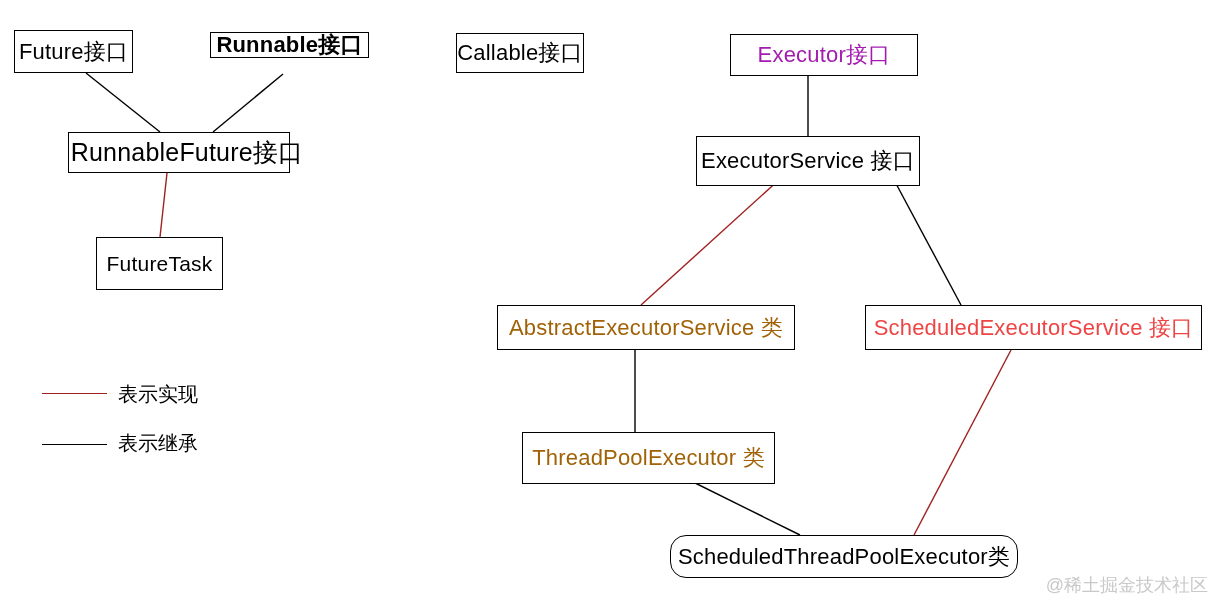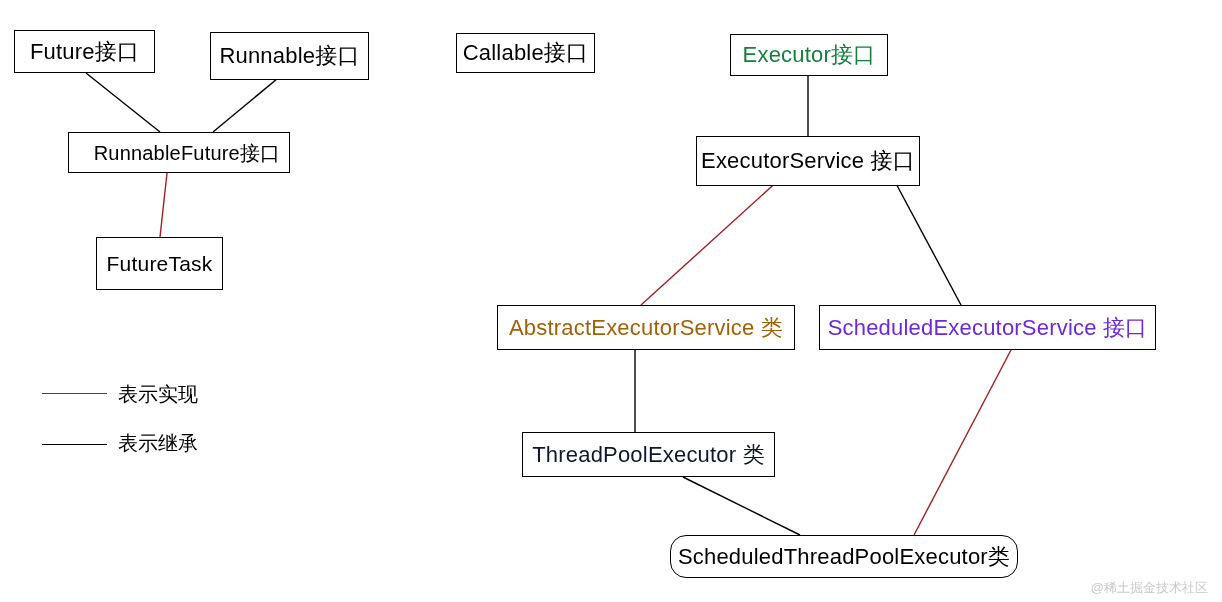--- a/index.html
+++ b/index.html
@@ -48,21 +48,21 @@
     position: absolute;
     height: 0;
     border-top-width: 1.5px;
     border-top-style: solid;
   }
   #watermark {
     position: absolute;
     right: 14px;
     bottom: 8px;
     color: #c9c9c9;
-    font-size: 13px;
+    font-size: 18px;
     white-space: nowrap;
     line-height: 1;
     margin-top: 45px;
   }
 </style>
 </head>
 <body>
 
 <div id="canvas">
 
@@ -72,30 +72,30 @@
       <line x1="167" y1="173" x2="160" y2="237" stroke="#a02020" stroke-width="1.4"></line>
       <line x1="808" y1="76" x2="808" y2="136" stroke="#000000" stroke-width="1.4"></line>
       <line x1="781" y1="178" x2="641" y2="305" stroke="#a02020" stroke-width="1.4"></line>
       <line x1="893" y1="178" x2="961" y2="305" stroke="#000000" stroke-width="1.4"></line>
       <line x1="635" y1="350" x2="635" y2="432" stroke="#000000" stroke-width="1.4"></line>
       <line x1="683" y1="477" x2="800" y2="535" stroke="#000000" stroke-width="1.4"></line>
       <line x1="1011" y1="350" x2="914" y2="535" stroke="#a02020" stroke-width="1.4"></line>
     </svg>
 
   <div id="nodes">
-      <div class="node" style="left: 14px; top: 30px; width: 141px; height: 43px; font-size: 22px; border-color: rgb(0, 0, 0); color: rgb(0, 0, 0);">Future接口</div>
-      <div class="node" style="left: 210px; top: 32px; width: 159px; height: 48px; font-size: 22px; border-color: rgb(0, 0, 0); color: rgb(0, 0, 0);">Runnable接口</div>
-      <div class="node" style="left: 68px; top: 132px; width: 222px; height: 41px; font-size: 20px; border-color: rgb(0, 0, 0); color: rgb(0, 0, 0); padding-left: 16px;">RunnableFuture接口</div>
+      <div class="node" style="left: 14px; top: 30px; width: 119px; height: 43px; font-size: 22px; border-color: rgb(0, 0, 0); color: rgb(0, 0, 0);">Future接口</div>
+      <div class="node" style="left: 210px; top: 32px; width: 159px; height: 26px; font-size: 22px; border-color: rgb(0, 0, 0); color: rgb(0, 0, 0); font-weight: bold;">Runnable接口</div>
+      <div class="node" style="left: 68px; top: 132px; width: 222px; height: 41px; font-size: 25px; border-color: rgb(0, 0, 0); color: rgb(0, 0, 0); padding-left: 16px;">RunnableFuture接口</div>
       <div class="node" style="left: 96px; top: 237px; width: 127px; height: 53px; font-size: 21px; border-color: rgb(0, 0, 0); color: rgb(0, 0, 0);">FutureTask</div>
-      <div class="node" style="left: 456px; top: 33px; width: 139px; height: 40px; font-size: 22px; border-color: rgb(0, 0, 0); color: rgb(0, 0, 0);">Callable接口</div>
-      <div class="node" style="left: 730px; top: 34px; width: 158px; height: 42px; font-size: 22px; border-color: rgb(0, 0, 0); color: #15803d;">Executor接口</div>
+      <div class="node" style="left: 456px; top: 33px; width: 128px; height: 40px; font-size: 22px; border-color: rgb(0, 0, 0); color: rgb(0, 0, 0);">Callable接口</div>
+      <div class="node" style="left: 730px; top: 34px; width: 188px; height: 42px; font-size: 22px; border-color: rgb(0, 0, 0); color: #a21caf;">Executor接口</div>
       <div class="node" style="left: 696px; top: 136px; width: 224px; height: 50px; font-size: 22px; border-color: rgb(0, 0, 0); color: rgb(0, 0, 0);">ExecutorService 接口</div>
       <div class="node" style="left: 497px; top: 305px; width: 298px; height: 45px; font-size: 22px; border-color: rgb(0, 0, 0); color: #a16207;">AbstractExecutorService 类</div>
-      <div class="node" style="left: 819px; top: 305px; width: 337px; height: 45px; font-size: 22px; border-color: rgb(0, 0, 0); color: #6d28d9;">ScheduledExecutorService 接口</div>
-      <div class="node" style="left: 522px; top: 432px; width: 253px; height: 45px; font-size: 22px; border-color: rgb(0, 0, 0); color: #0f172a;">ThreadPoolExecutor 类</div>
+      <div class="node" style="left: 865px; top: 305px; width: 337px; height: 45px; font-size: 22px; border-color: rgb(0, 0, 0); color: #ef4444;">ScheduledExecutorService 接口</div>
+      <div class="node" style="left: 522px; top: 432px; width: 253px; height: 52px; font-size: 22px; border-color: rgb(0, 0, 0); color: #a16207;">ThreadPoolExecutor 类</div>
       <div class="node" style="left: 670px; top: 535px; width: 348px; height: 43px; font-size: 22px; border-color: rgb(0, 0, 0); color: rgb(0, 0, 0); border-radius: 16px;">ScheduledThreadPoolExecutor类</div>
     </div>
 
   <div id="legend">
       <div class="legend-swatch" style="left: 42px; top: 393px; width: 65px; border-top-color: rgb(160, 32, 32);"></div>
       <div class="legend-label" style="left: 118px; top: 384px; font-size: 20px;">表示实现</div>
       <div class="legend-swatch" style="left: 42px; top: 444px; width: 65px; border-top-color: rgb(0, 0, 0);"></div>
       <div class="legend-label" style="left: 118px; top: 435px; font-size: 20px; font-family: Liberation Mono, monospace;">表示继承</div>
     </div>
 

